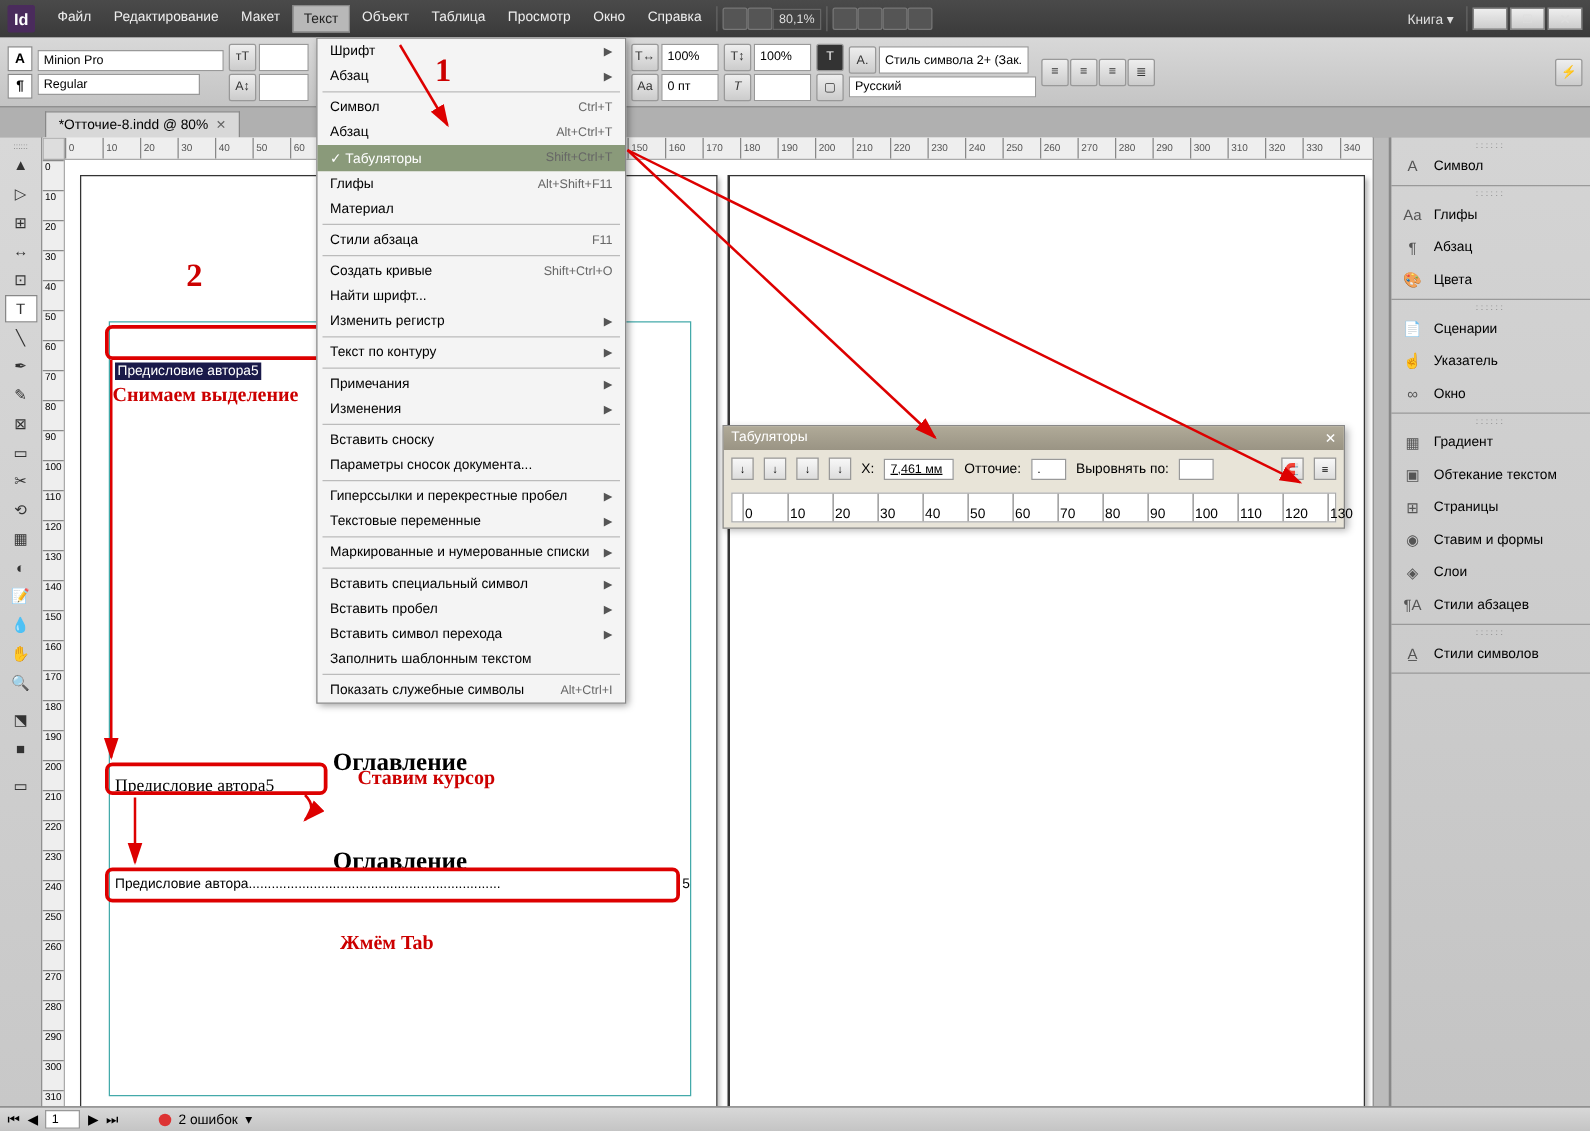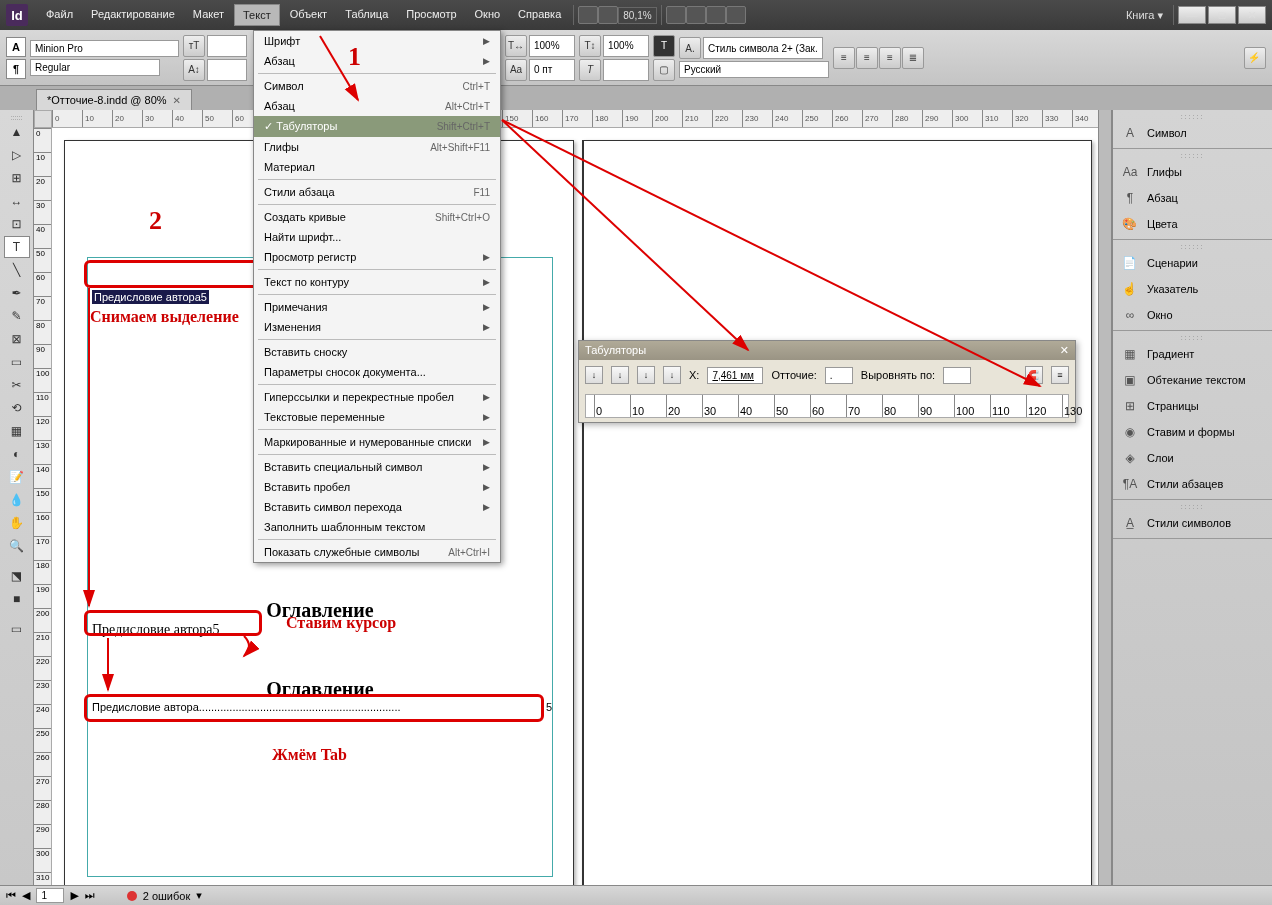--- a/index.html
+++ b/index.html
@@ -430,21 +430,21 @@
     <div class="dd-sep"></div>
     <div class="dd-item">
       <span>   Создать кривые</span>
       <span class="dd-sub">Shift+Ctrl+O</span>
     </div>
     <div class="dd-item">
       <span>   Найти шрифт...</span>
       <span class="dd-sub"></span>
     </div>
     <div class="dd-item">
-      <span>   Просмотр регистр</span>
+      <span>   Изменить регистр</span>
       <span class="dd-arrow">▶</span>
     </div>
     <div class="dd-sep"></div>
     <div class="dd-item">
       <span>   Текст по контуру</span>
       <span class="dd-arrow">▶</span>
     </div>
     <div class="dd-sep"></div>
     <div class="dd-item">
       <span>   Примечания</span>

